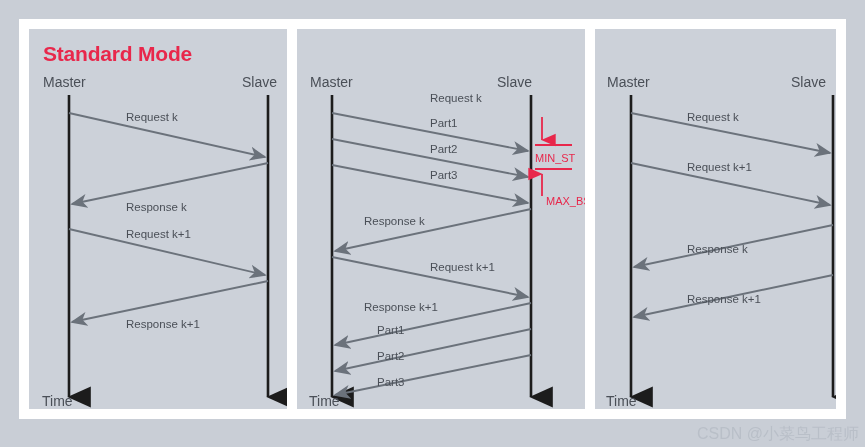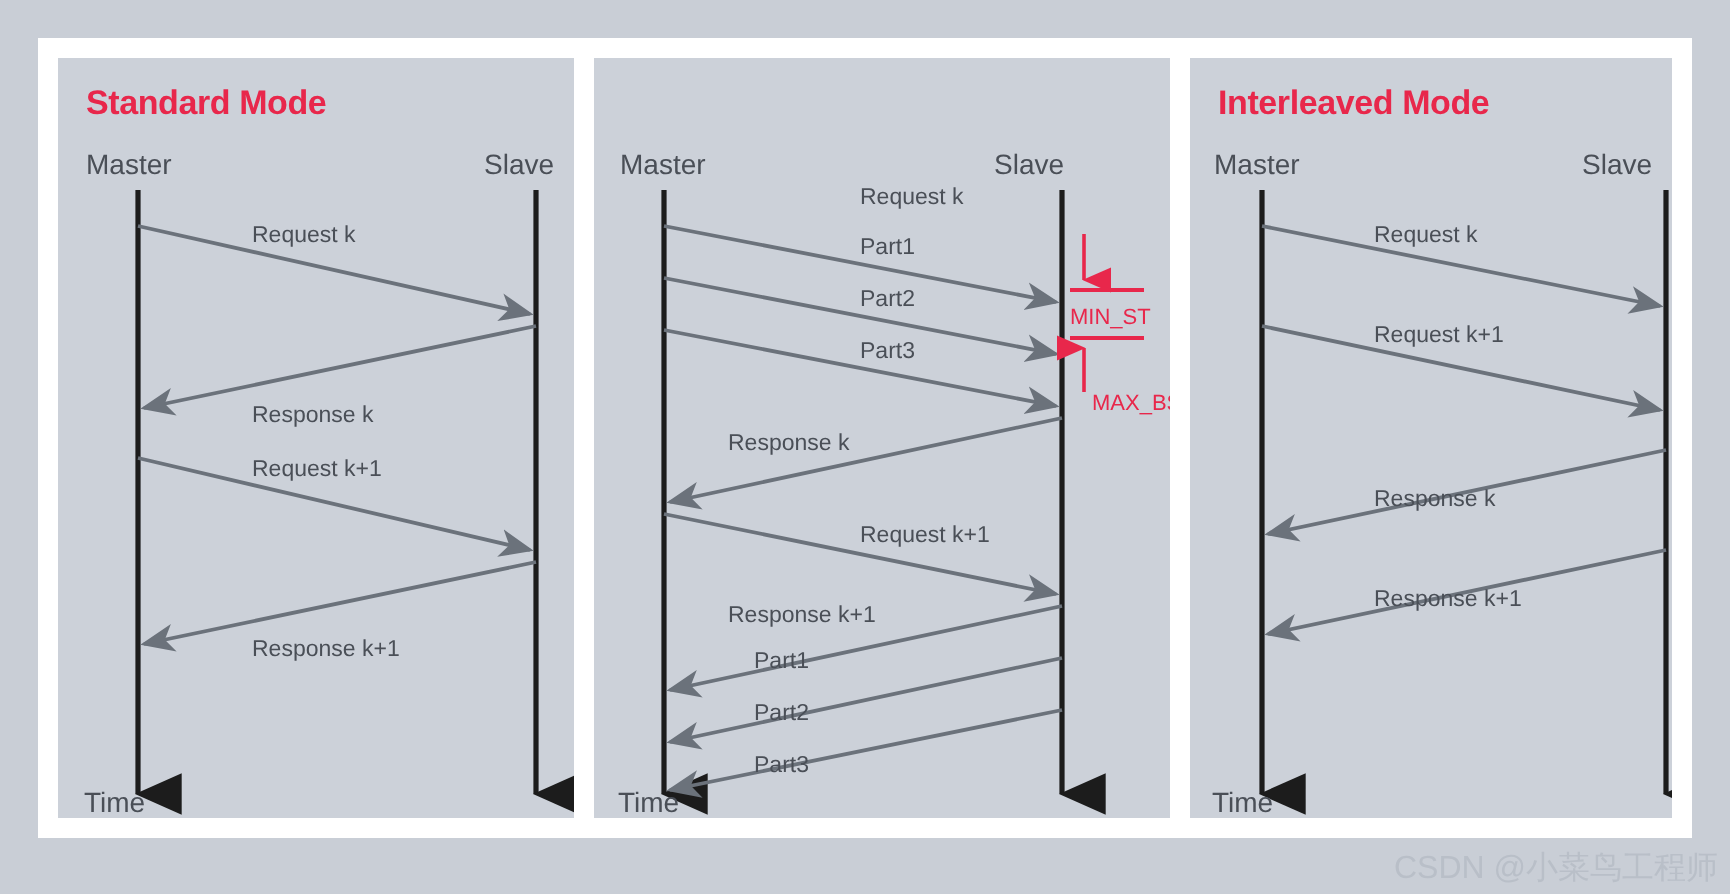--- a/index.html
+++ b/index.html
@@ -39,21 +39,21 @@
   }
 
   #panel-standard { left: 10px;  width: 258px; }
   #panel-block    { left: 278px; width: 288px; }
   #panel-inter    { left: 576px; width: 241px; }
 
   .panel-title {
     position: absolute;
     left: 14px;
     top: 13px;
-    font-size: 17px;
+    font-size: 21px;
     font-weight: bold;
     color: #e8274b;
     letter-spacing: -0.2px;
     white-space: nowrap;
   }
 
   .svg-layer {
     position: absolute;
     left: 0;
     top: 0;
@@ -188,21 +188,20 @@
         <text class="lbl-red" x="238" y="133">MIN_ST</text>
         <line x1="238" y1="140" x2="275" y2="140" stroke="#e8274b" stroke-width="2"></line>
         <line x1="245" y1="167" x2="245" y2="145" stroke="#e8274b" stroke-width="1.8" marker-end="url(#rd-b)"></line>
         <text class="lbl-red" x="249" y="176">MAX_BS</text>
 
         <text class="lbl-time" x="12" y="377">Time</text>
       </svg>
     </div>
 
     <div class="panel" id="panel-inter">
-      <div class="panel-title">Interleaved Mode</div>
 
       <svg class="svg-layer" viewBox="0 0 241 380">
         <defs>
           <marker id="ah-i" markerWidth="9" markerHeight="9" refX="8" refY="4.5" orient="auto">
             <path d="M0,0.8 L9,4.5 L0,8.2 L2.4,4.5 Z" fill="#6b727b"></path>
           </marker>
           <marker id="dh-i" markerWidth="9" markerHeight="9" refX="4.5" refY="8.4" orient="auto">
             <path d="M0.5,0 L8.5,0 L4.5,9 Z" fill="#1c1c1c"></path>
           </marker>
         </defs>

